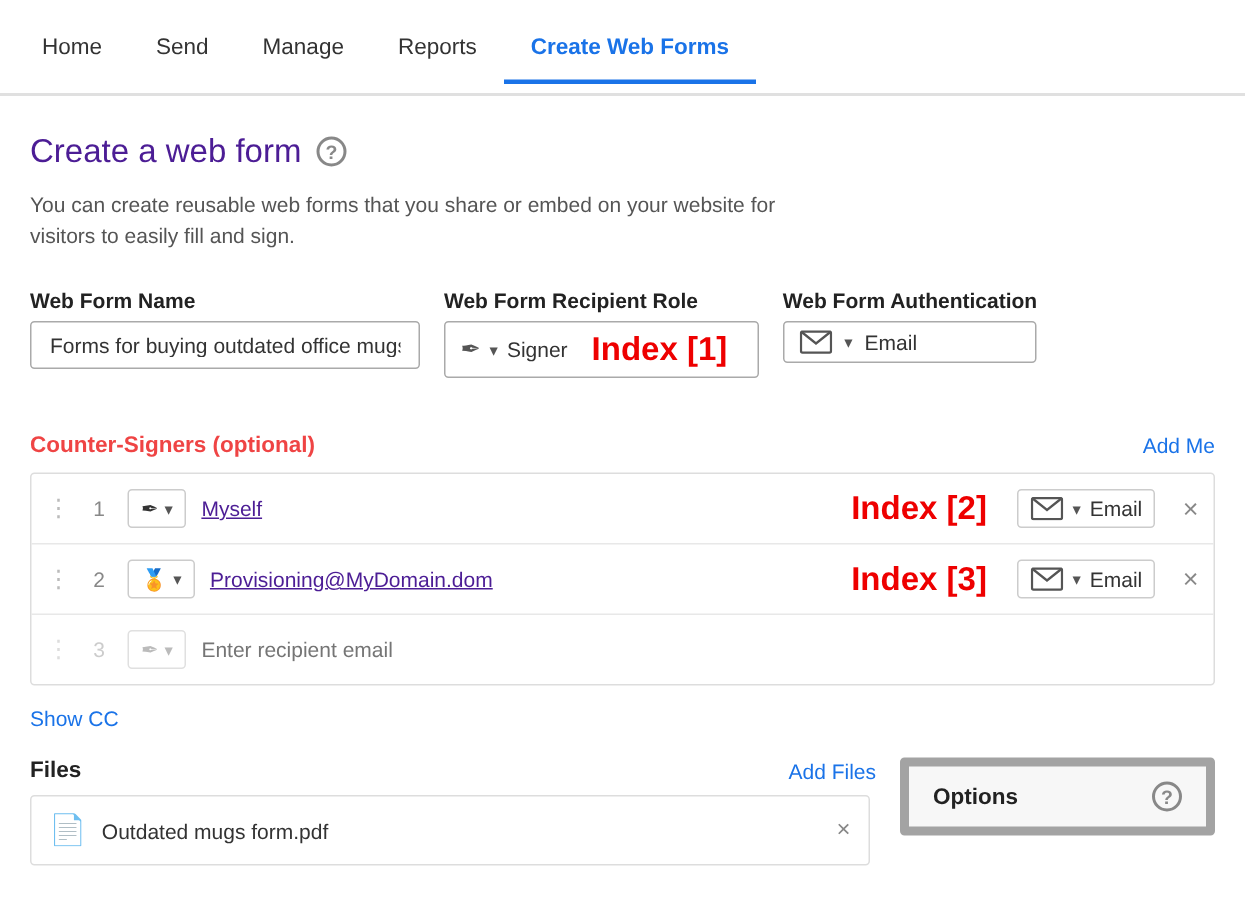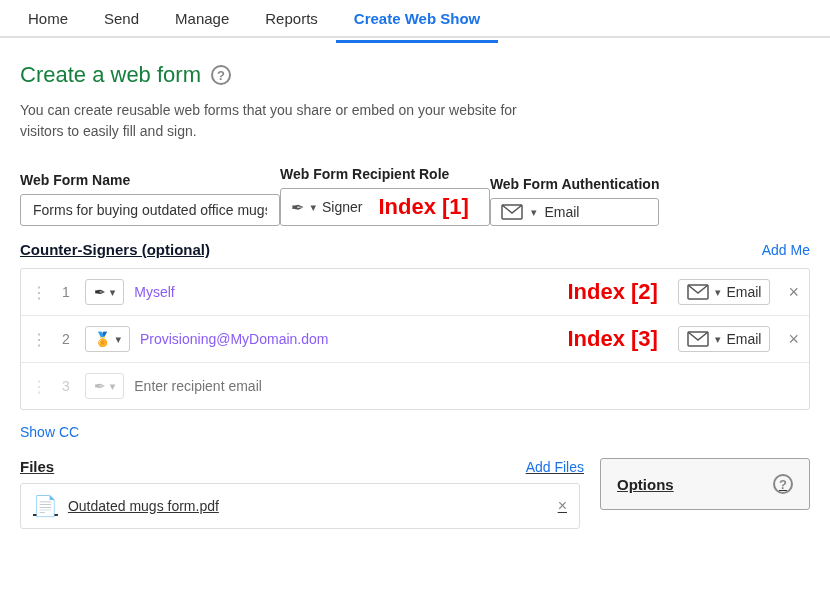--- a/index.html
+++ b/index.html
@@ -4,21 +4,21 @@
   <style>
     * { box-sizing: border-box; margin: 0; padding: 0; }
     body { font-family: Arial, sans-serif; font-size: 14px; color: #333; background: #fff; width: 830px; min-height: 598px; }
 
     
     .nav-bar {
       display: flex;
       align-items: center;
       border-bottom: 2px solid #e0e0e0;
       padding: 0 10px;
-      height: 38px;
+      height: 64px;
     }
     .nav-item {
       padding: 14px 18px;
       cursor: pointer;
       color: #333;
       font-size: 15px;
       text-decoration: none;
       position: relative;
     }
     .nav-item.active {
@@ -42,21 +42,21 @@
 
     .page-title-row {
       display: flex;
       align-items: center;
       gap: 10px;
       margin-bottom: 12px;
     }
     .page-title {
       font-size: 22px;
       font-weight: 400;
-      color: #15803d;
+      color: #4c1d95;
     }
     .help-icon {
       width: 20px;
       height: 20px;
       border-radius: 50%;
       border: 2px solid #888;
       display: flex;
       align-items: center;
       justify-content: center;
       color: #888;
@@ -69,22 +69,23 @@
       color: #555;
       font-size: 14px;
       margin-bottom: 24px;
       line-height: 1.5;
       max-width: 540px;
     }
 
     
     .fields-row {
       display: flex;
-      align-items: flex-end;
-      margin-bottom: 15px;
+      gap: 16px;
+      align-items: flex-start;
+      margin-bottom: 36px;
     }
     .field-group {
       display: flex;
       flex-direction: column;
       gap: 6px;
     }
     .field-label {
       font-weight: bold;
       font-size: 14px;
       color: #222;
@@ -128,22 +129,21 @@
     
     .section-header {
       display: flex;
       justify-content: space-between;
       align-items: center;
       margin-bottom: 10px;
     }
     .section-title {
       font-weight: bold;
       font-size: 15px;
-      color: #0f172a;
-      text-decoration: underline;
+      color: #ef4444;
     }
     .add-me-link {
       color: #1a73e8;
       cursor: pointer;
       font-size: 14px;
       text-decoration: none;
     }
 
     
     .signers-table {
@@ -186,21 +186,22 @@
       flex: 1;
       border: none;
       outline: none;
       font-size: 14px;
       color: #a16207;
       background: transparent;
     }
     .signer-email-filled {
       flex: 1;
       font-size: 14px;
-      color: #8b5cf6;
+      color: #4c1d95;
+      text-decoration: underline;
     }
     .index-label {
       font-weight: bold;
       font-size: 22px;
       color: #e00;
       margin: 0 10px;
     }
     .auth-dropdown {
       display: flex;
       align-items: center;
@@ -269,28 +270,27 @@
       color: #888;
       cursor: pointer;
       font-size: 16px;
     }
 
     
     .bottom-row {
       display: flex;
       gap: 0;
       margin-top: 0;
-      text-decoration: underline;
     }
     .files-col {
       flex: 1;
     }
     .options-panel {
       width: 210px;
-      border: 1px solid #a3a3a3;
+      border: 6px solid #a3a3a3;
       border-radius: 3px;
       padding: 14px 16px;
       background: #f7f7f7;
       display: flex;
       align-items: center;
       justify-content: space-between;
       height: 52px;
       margin-left: 16px;
     }
     .options-title {
@@ -313,21 +313,21 @@
     }
   </style>
 </head>
 <body>
 
 <nav class="nav-bar">
   <a class="nav-item">Home</a>
   <a class="nav-item">Send</a>
   <a class="nav-item">Manage</a>
   <a class="nav-item">Reports</a>
-  <a class="nav-item active">Create Web Show</a>
+  <a class="nav-item active">Create Web Forms</a>
 </nav>
 
 <div class="main-content">
 
   
   <div class="page-title-row">
     <h1 class="page-title">Create a web form</h1>
     <div class="help-icon">?</div>
   </div>
   <p class="subtitle">You can create reusable web forms that you share or embed on your website for visitors to easily fill and sign.</p>

